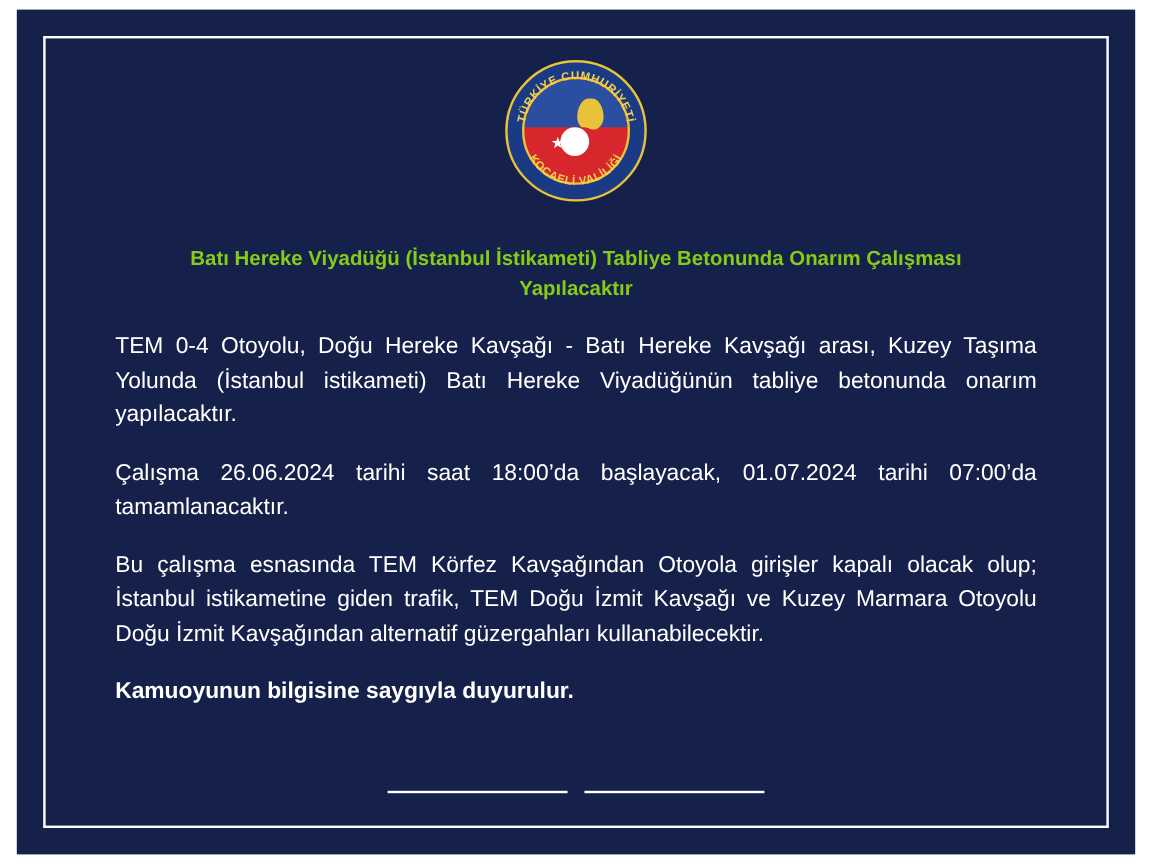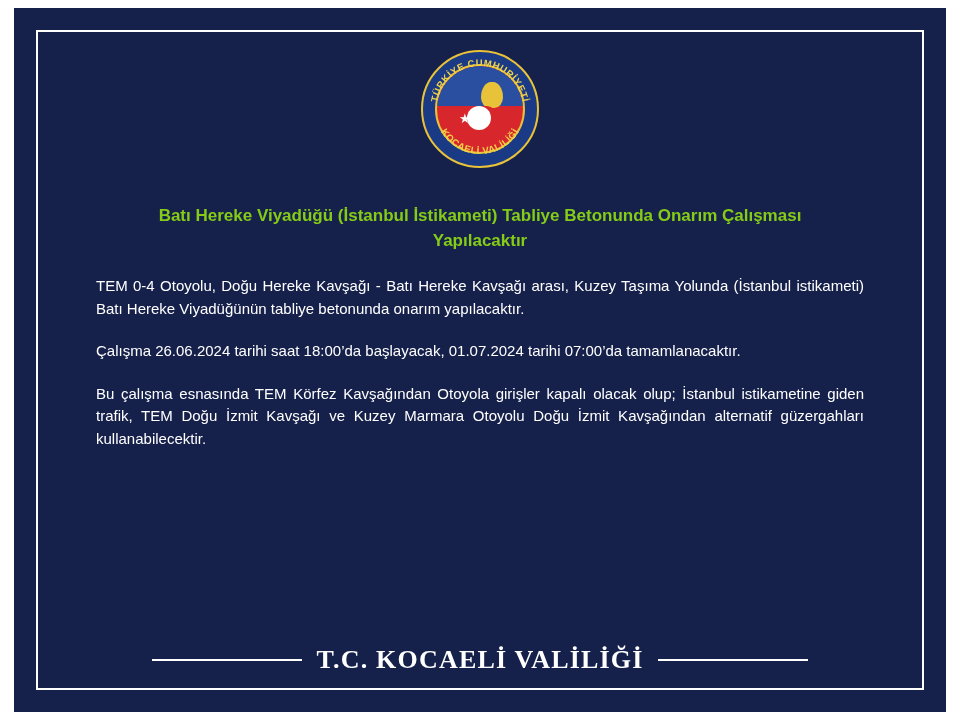--- a/index.html
+++ b/index.html
@@ -121,21 +121,21 @@
   .headline {
     color: #84cc16;
     font-size: 17px;
     font-weight: bold;
     text-align: center;
     line-height: 1.45;
     margin: 0 28px 22px 28px;
   }
   .para {
     color: #ffffff;
-    font-size: 15px;
+    font-size: 19px;
     line-height: 1.5;
     text-align: justify;
     margin: 0 0 20px 0;
   }
   .para.last {
     font-weight: bold;
     text-align: left;
     margin-bottom: 0;
   }
   
@@ -192,22 +192,22 @@
           </text>
         </svg>
       </div>
     </div>
 
     <div class="content">
       <div class="headline">Batı Hereke Viyadüğü (İstanbul İstikameti) Tabliye Betonunda Onarım Çalışması Yapılacaktır</div>
       <p class="para">TEM 0-4 Otoyolu, Doğu Hereke Kavşağı - Batı Hereke Kavşağı arası, Kuzey Taşıma Yolunda (İstanbul istikameti) Batı Hereke Viyadüğünün tabliye betonunda onarım yapılacaktır.</p>
       <p class="para">Çalışma 26.06.2024 tarihi saat 18:00’da başlayacak, 01.07.2024 tarihi 07:00’da tamamlanacaktır.</p>
       <p class="para">Bu çalışma esnasında TEM Körfez Kavşağından Otoyola girişler kapalı olacak olup; İstanbul istikametine giden trafik, TEM Doğu İzmit Kavşağı ve Kuzey Marmara Otoyolu Doğu İzmit Kavşağından alternatif güzergahları kullanabilecektir.</p>
+      <p class="para last">Kamuoyunun bilgisine saygıyla duyurulur.</p>
     </div>
 
     <div class="footer">
       <div class="rule"></div>
-      <div class="footer-text">T.C. KOCAELİ VALİLİĞİ</div>
       <div class="rule"></div>
     </div>
 
   </div>
 </div>
 
 </body></html>

